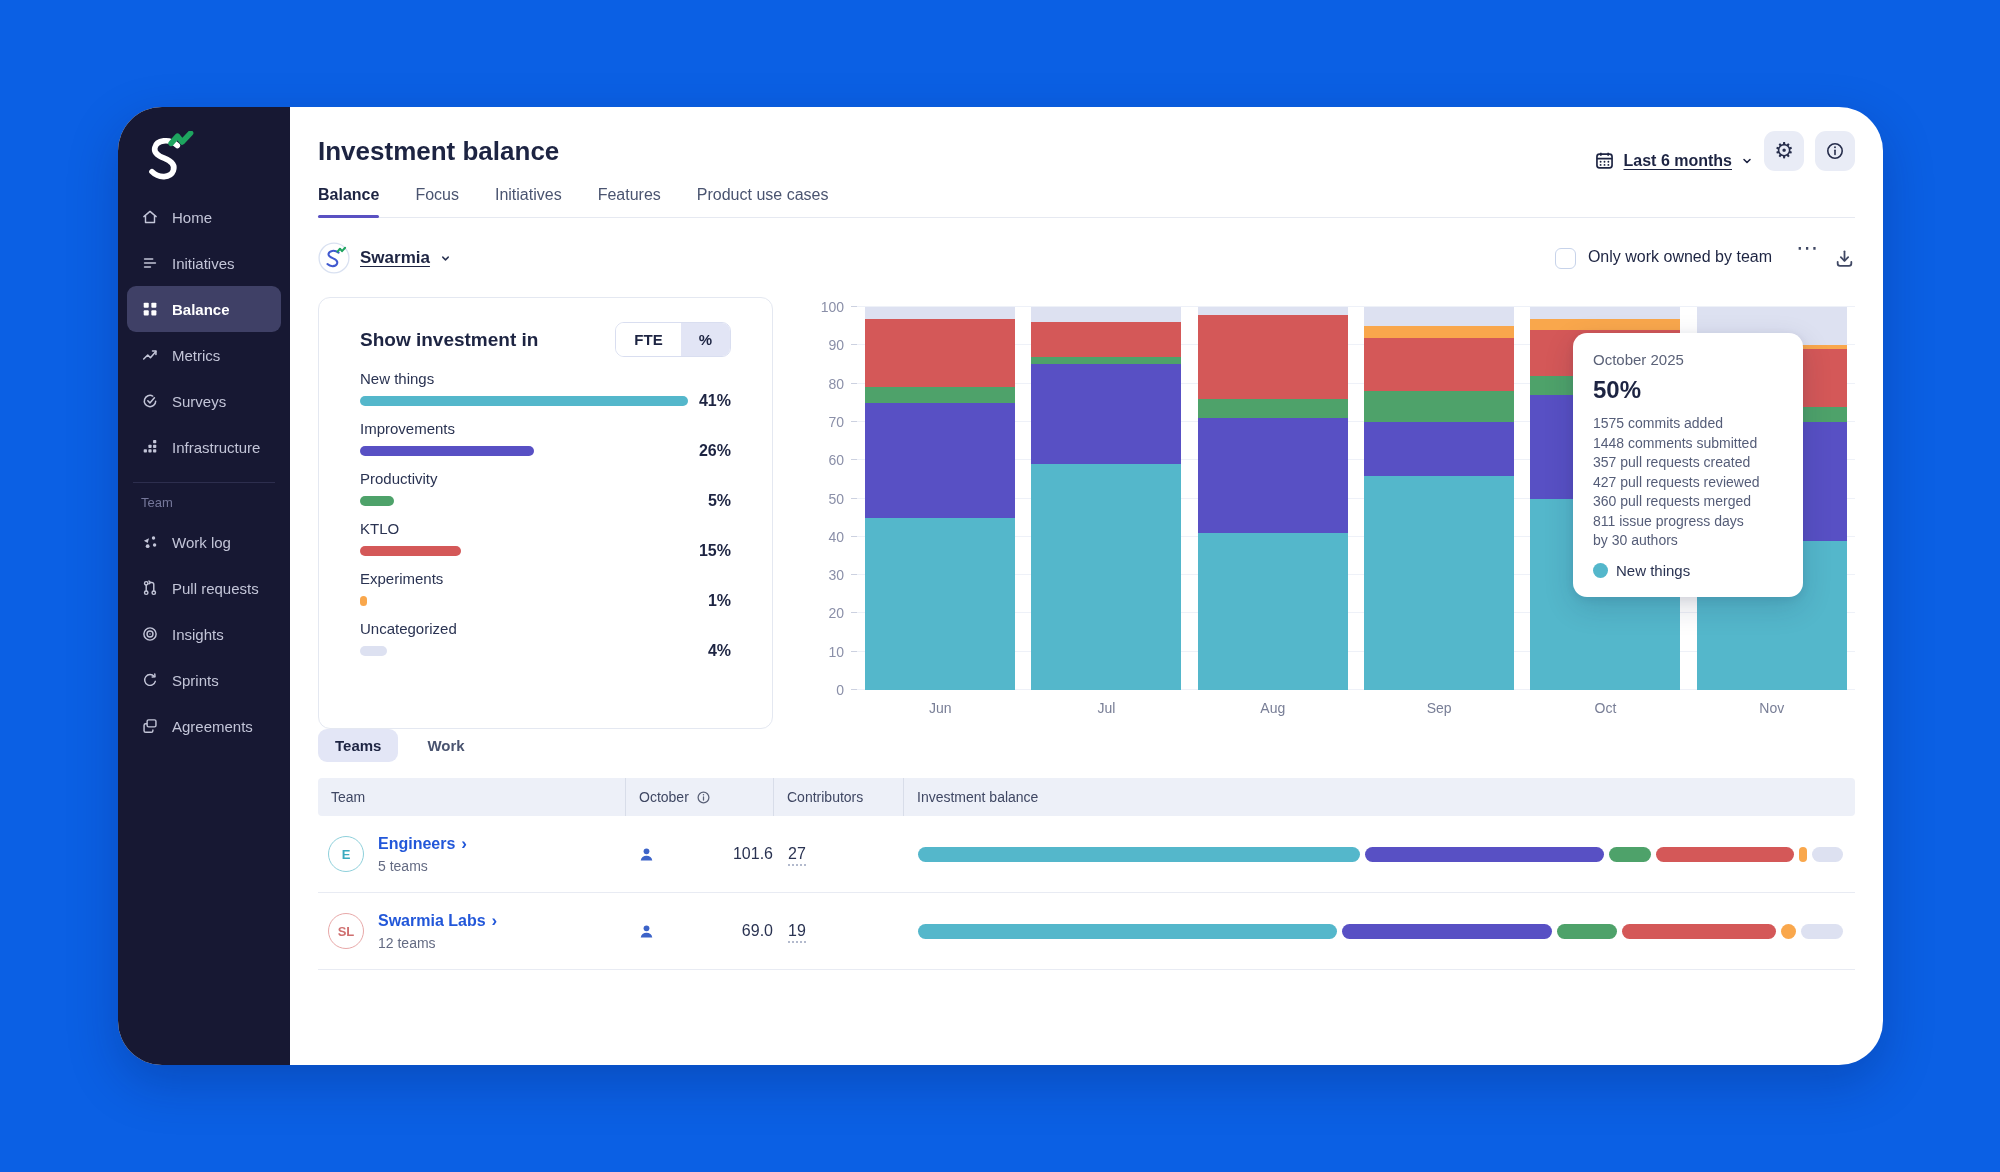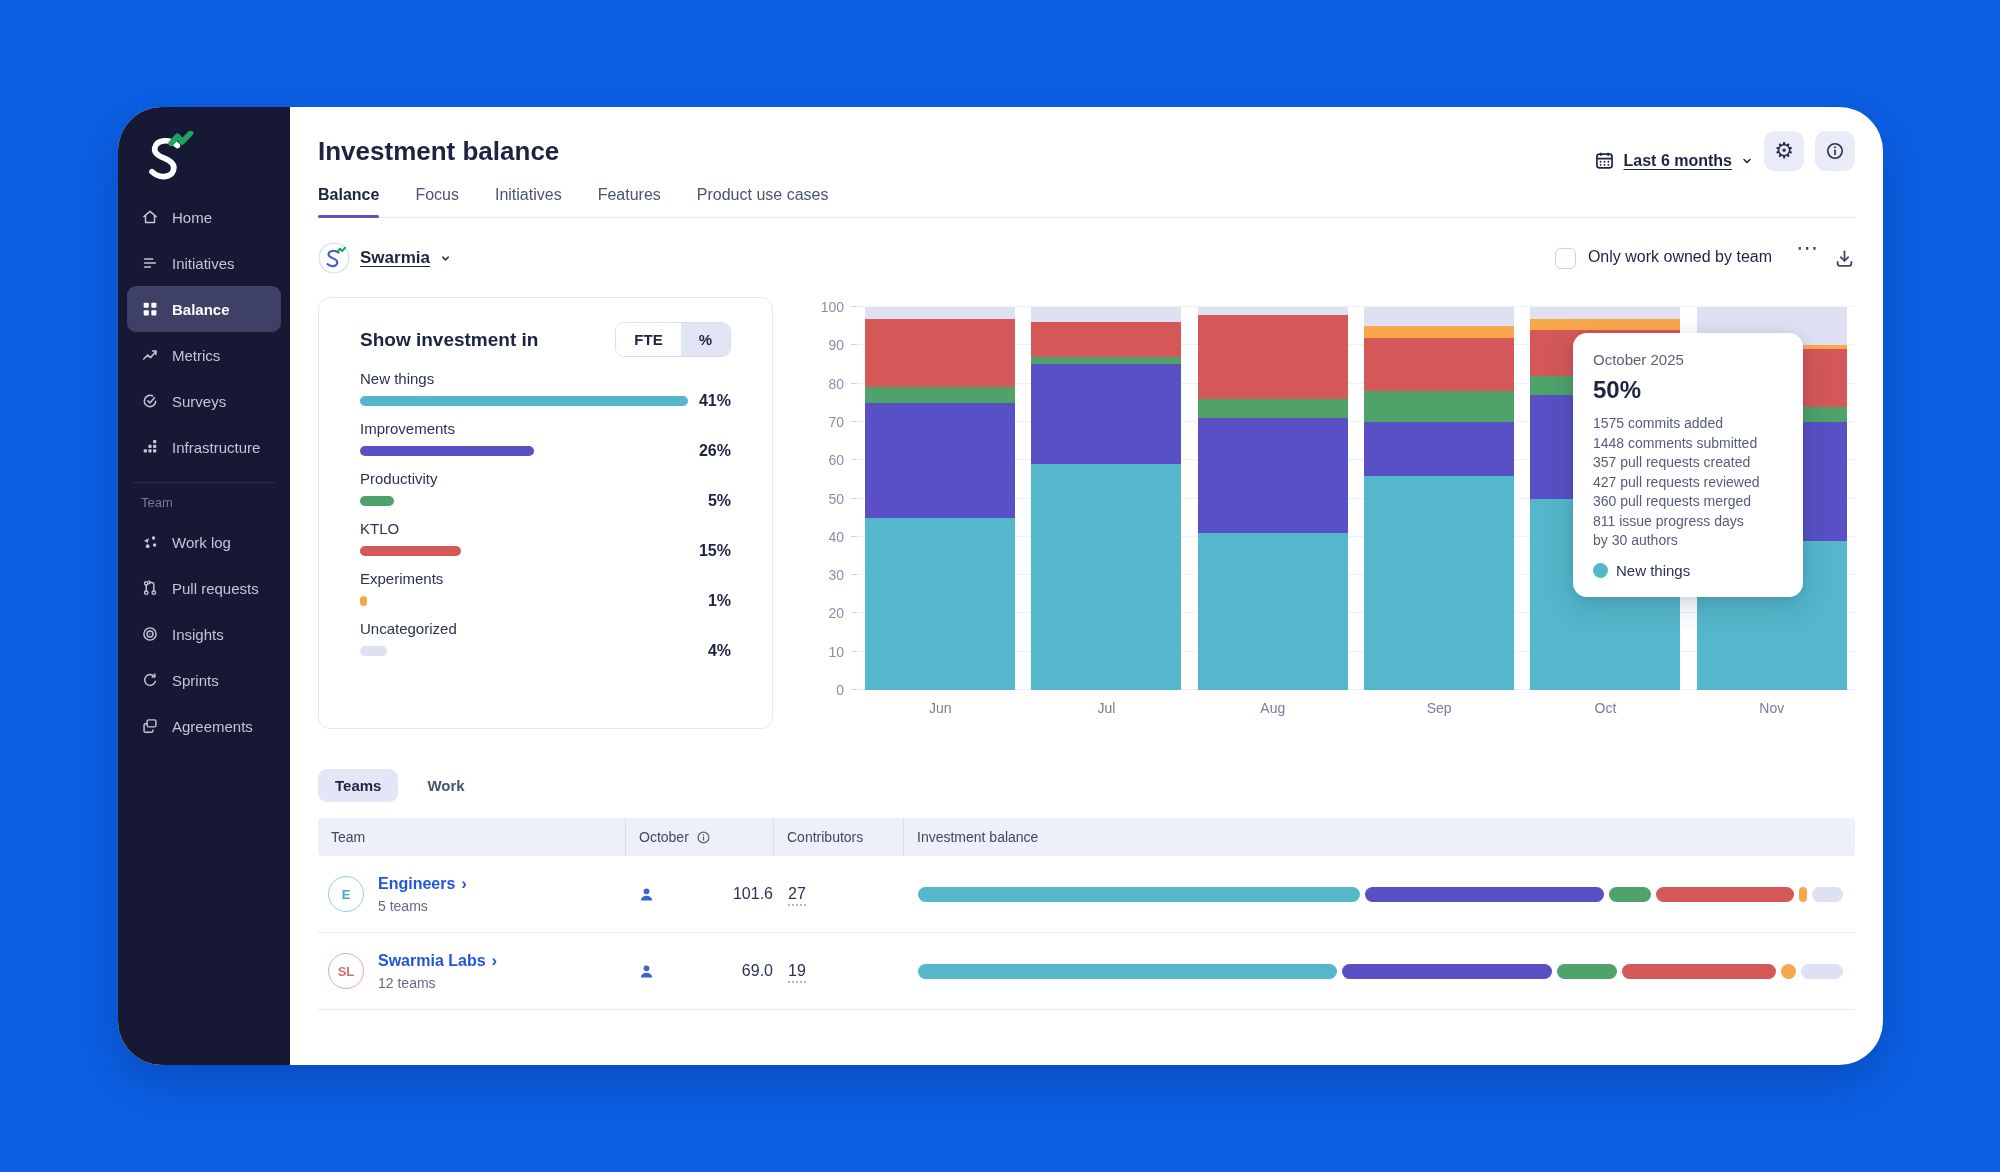--- a/index.html
+++ b/index.html
@@ -74,21 +74,21 @@
   .tooltip { position:absolute; left:1263px; top:226px; width:230px; background:#fff; border-radius:14px; padding:18px 20px; box-shadow:0 10px 30px rgba(20,30,70,.16), 0 2px 8px rgba(20,30,70,.08); z-index:10;margin-left:20px; }
   .tt-title { font-size:15px; color:#5b6278; }
   .tt-value { font-size:24px; font-weight:700; margin-top:8px; }
   .tt-stats { margin-top:10px; }
   .tt-line { font-size:14px; color:#555d78; line-height:19.5px; }
   .tt-legend { display:flex; align-items:center; gap:8px; margin-top:11px; }
   .tt-dot { width:15px; height:15px; border-radius:50%; }
   .tt-leg-label { font-size:15px; color:#2a3352; }
 
   
-  .view-toggle { display:flex; gap:12px; margin-top:40px; align-items:center; }
+  .view-toggle { display:flex; gap:12px; align-items:center; }
   .pill { padding:8px 17px; border-radius:9px; font-size:15px; font-weight:600; color:#4a5470; cursor:pointer; }
   .pill.sel { background:#e3e6f6; color:#1d2442; font-weight:700; }
 
   .table { margin-top:16px; }
   .thead { display:grid; grid-template-columns:307px 148px 130px 1fr; background:#edf0f8; height:38px; font-size:14px; color:#3f4763; border-radius:4px; }
   .th { height:100%; display:flex; align-items:center; gap:7px; padding-left:13px; }
   .th + .th { border-left:1px solid #d8dde9; }
   .trow { display:grid; grid-template-columns:307px 148px 130px 1fr; align-items:center; height:77px; border-bottom:1px solid #e8ebf3; }
   .team-cell { display:flex; align-items:center; gap:14px; padding-left:10px; }
   .avatar { width:36px; height:36px; border-radius:50%; border:1.5px solid; display:flex; align-items:center; justify-content:center; font-size:13px; font-weight:700; flex:none; background:#fff; }

